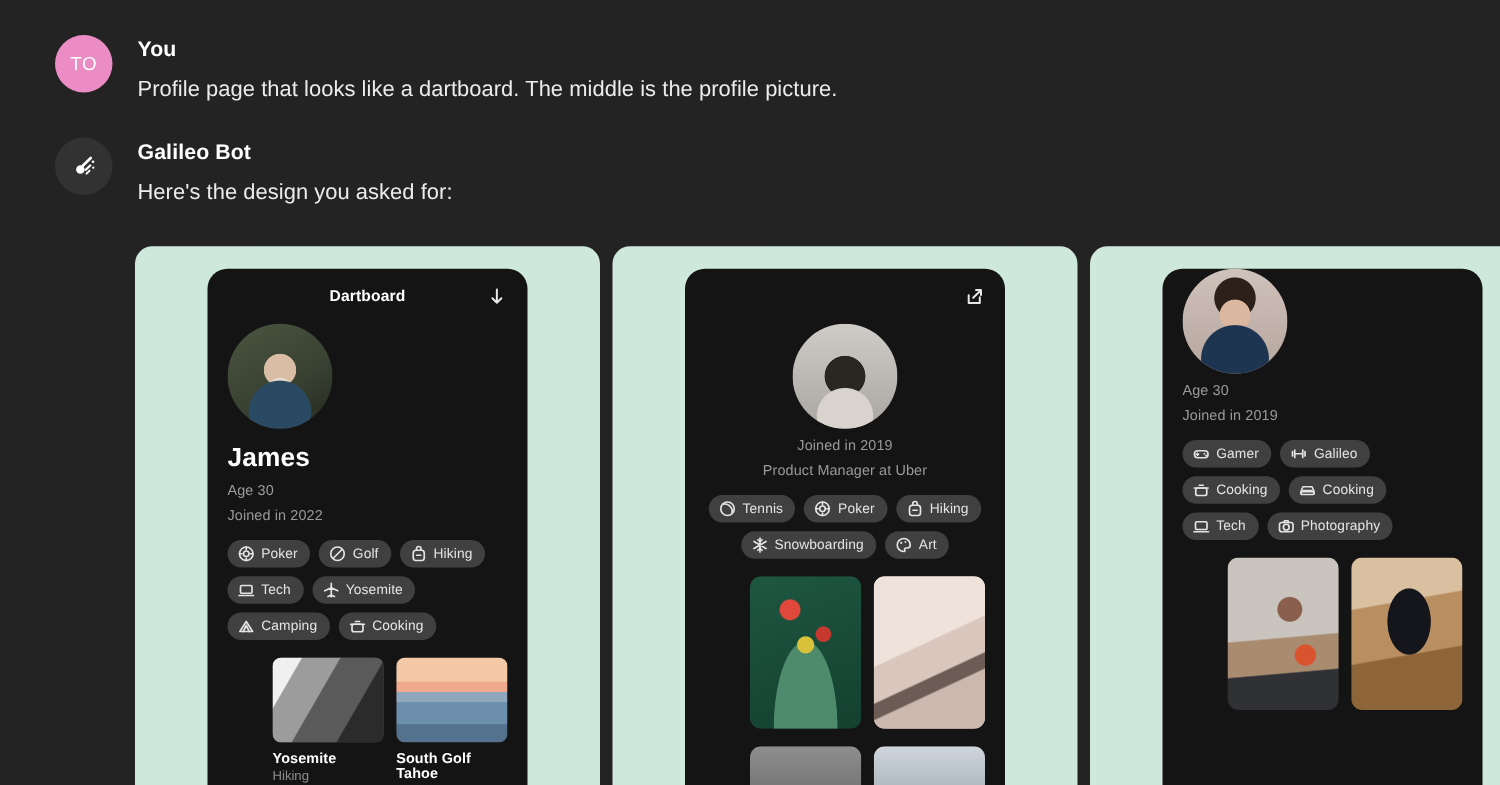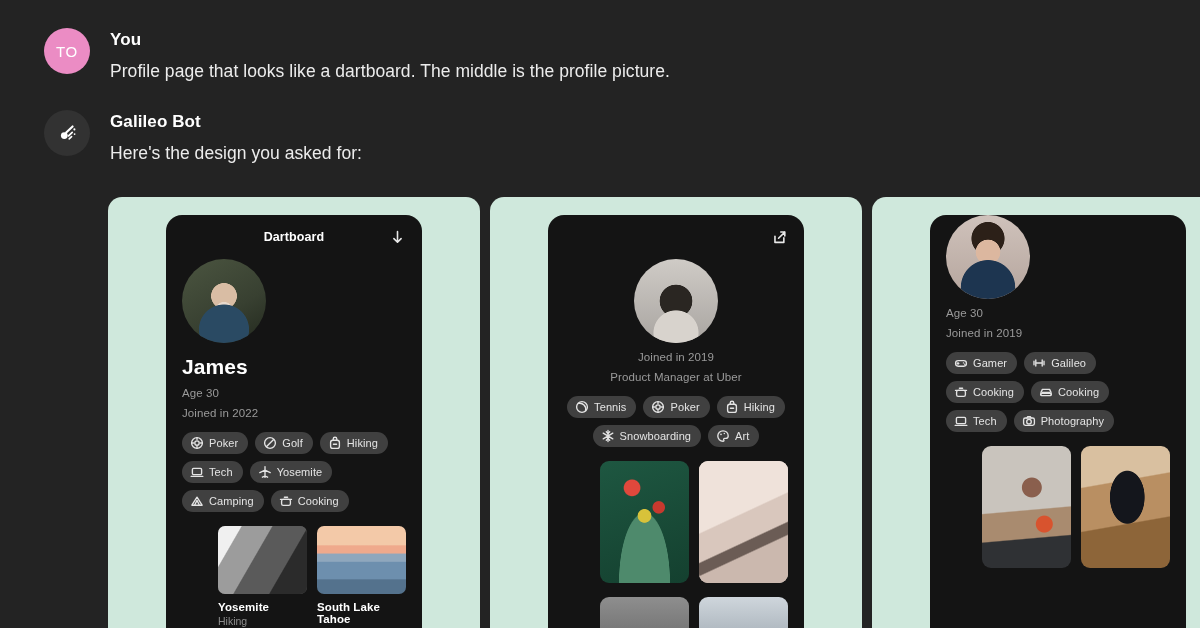--- a/index.html
+++ b/index.html
@@ -269,21 +269,21 @@
       <div class="thumb">
                 <div class="ph ph-yosemite"></div>
               </div>
       <div class="cap">Yosemite</div>
       <div class="cap2">Hiking</div>
     </div>
     <div class="cell ">
       <div class="thumb">
                 <div class="ph ph-tahoe"></div>
               </div>
-      <div class="cap">South Lake Tahoe</div>
+      <div class="cap">South Golf Tahoe</div>
       <div class="cap2">Skiing</div>
     </div>
           </div>
 
       </div>
     </div>
     </div>
     <div class="panel" style="background: rgb(207, 232, 220);">
     <div class="phone">
       <div class="topbar">

